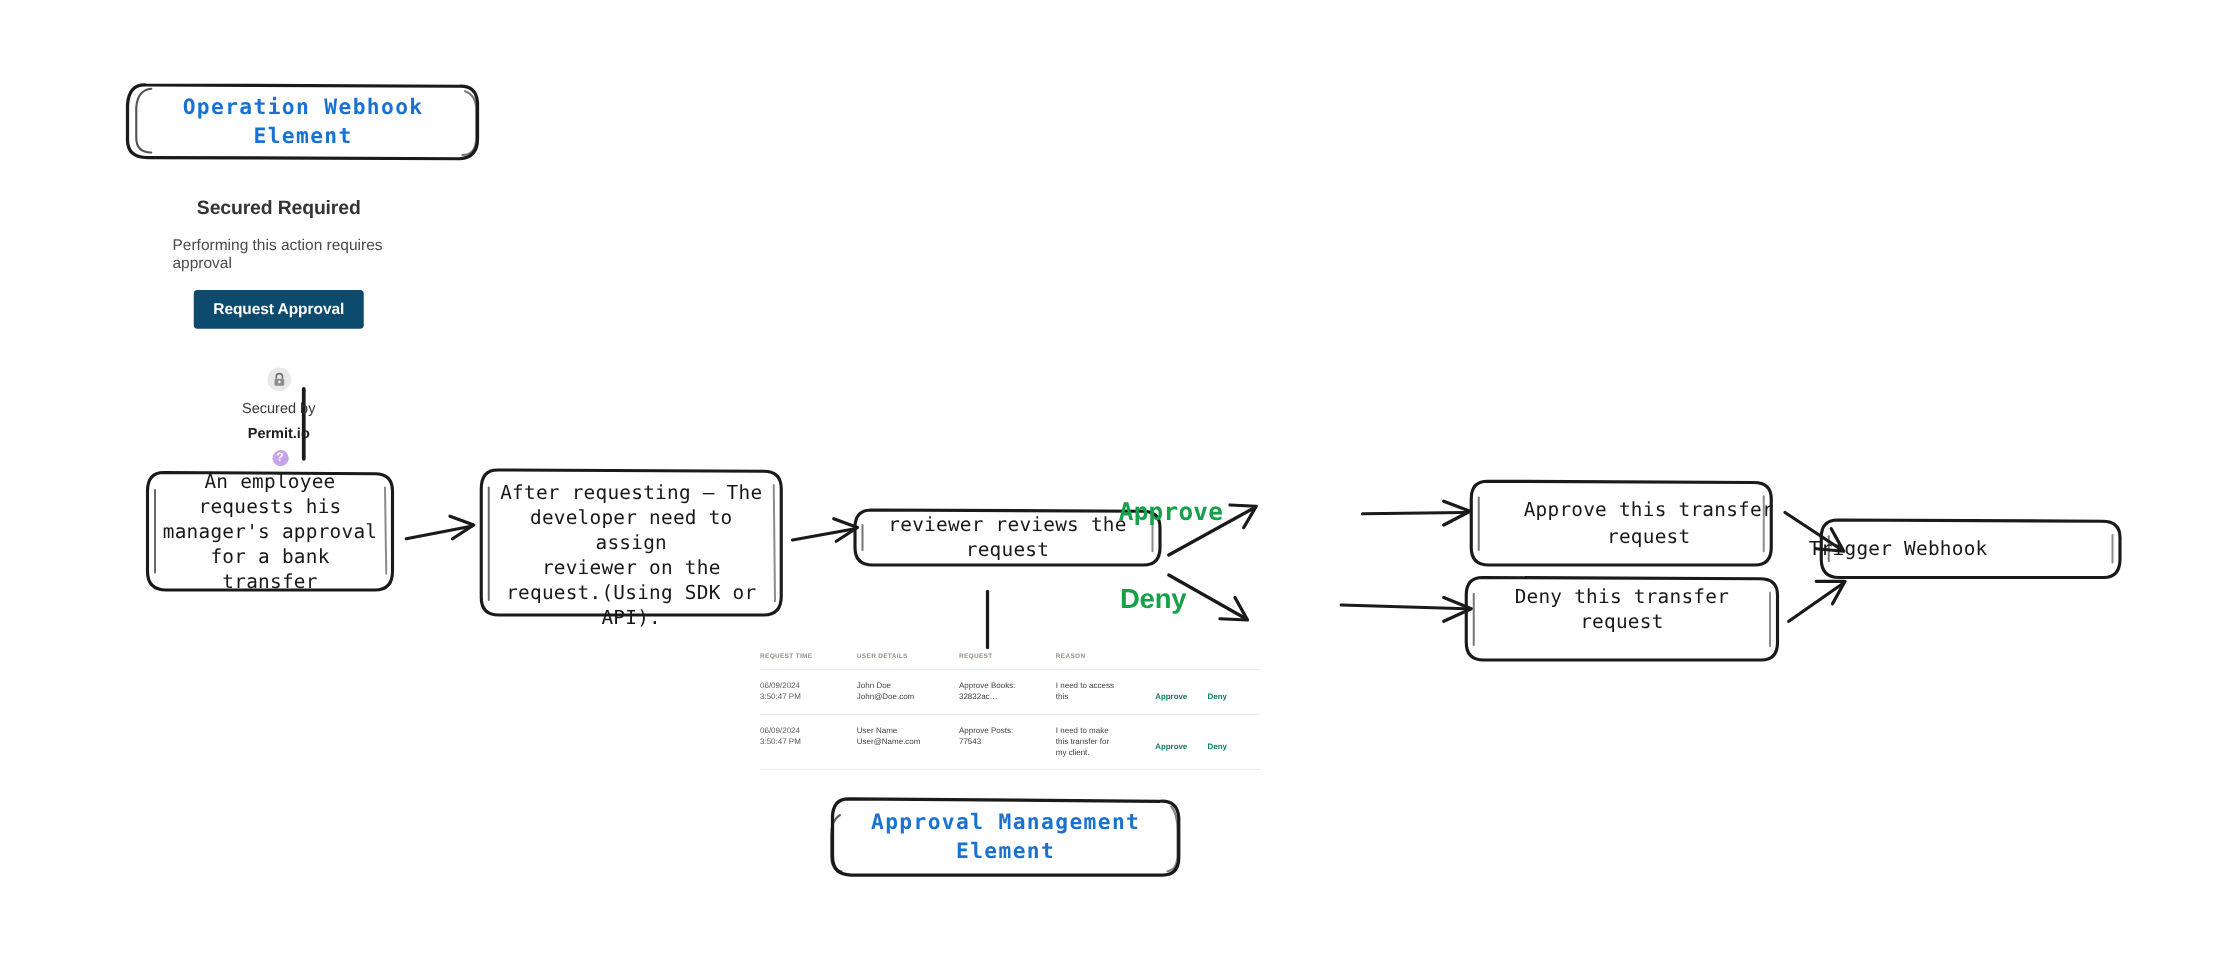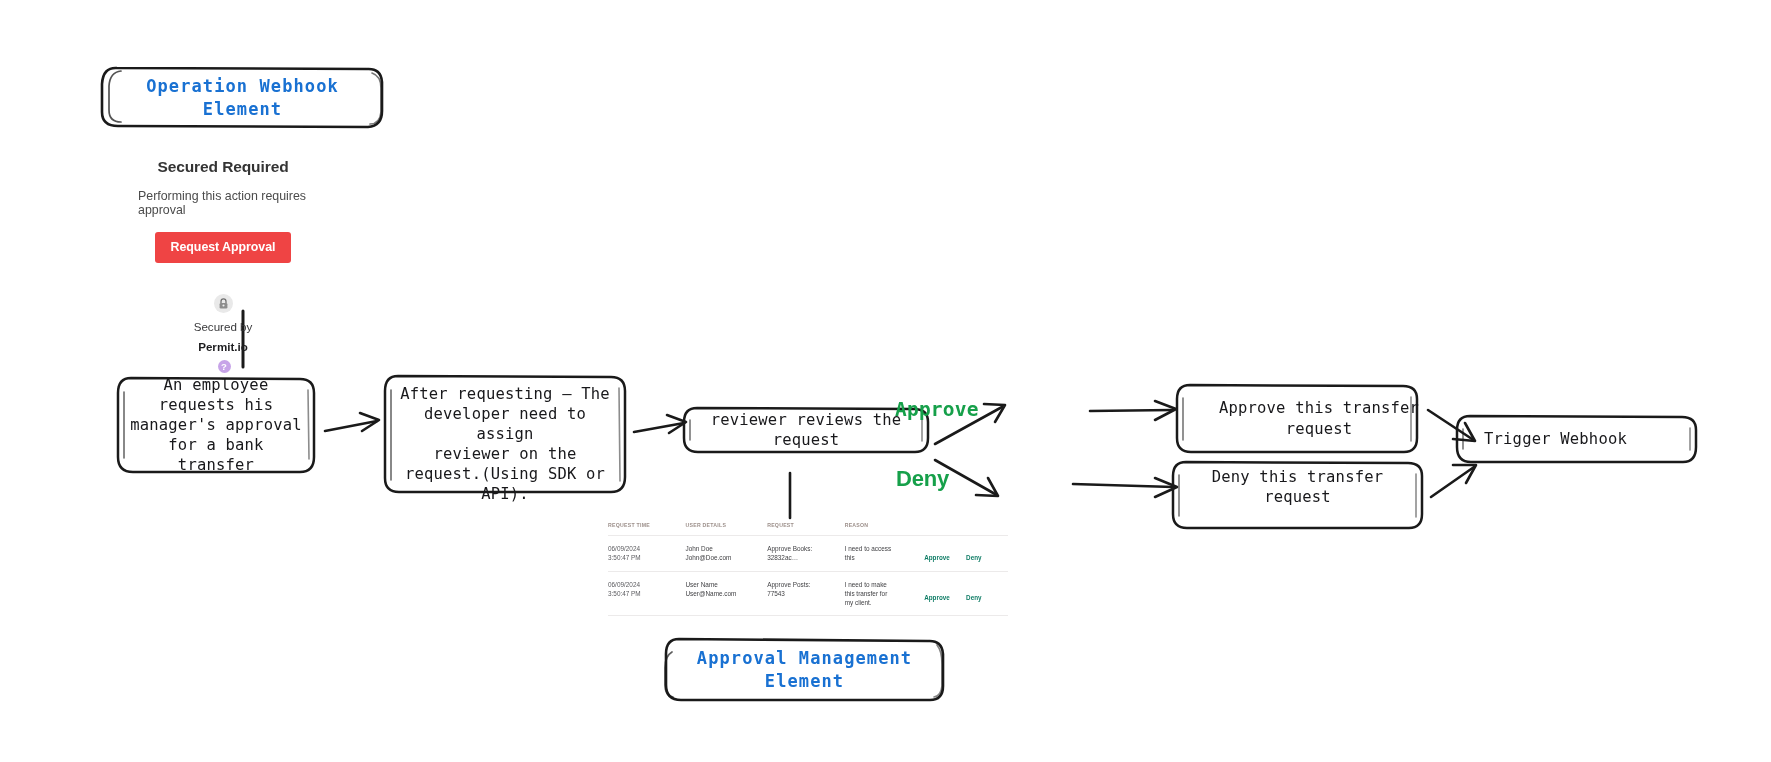--- a/index.html
+++ b/index.html
@@ -77,21 +77,21 @@
     font-size: 12.4px;
     color: #4b4b4b;
     margin-bottom: 15px;
     padding-left: 28px;
   }
   .widget-btn {
     font-family: "Liberation Sans", sans-serif;
     font-weight: 700;
     font-size: 12.4px;
     color: #ffffff;
-    background: #ef4444;
+    background: #0c4a6e;
     border: none;
     border-radius: 3px;
     padding: 8px 16px 9px 16px;
     cursor: pointer;
     letter-spacing: -0.05px;
   }
   .secured-row {
     display: flex;
     align-items: center;
     gap: 7px;
@@ -278,21 +278,21 @@
 
   <div class="node" style="left:684px; top:408px; width:244px; height:44px;">reviewer reviews the
 request</div>
 
   <div class="node" style="left:1177px; top:385px; width:284px; height:67px;">Approve this transfer
 request</div>
 
   <div class="node" style="left:1173px; top:462px; width:249px; height:50px;">Deny this transfer
 request</div>
 
-  <div class="node" style="left:1418px; top:416px; width:275px; height:46px;text-align:right;">Trigger Webhook</div>
+  <div class="node" style="left:1381px; top:416px; width:275px; height:46px;text-align:right;">Trigger Webhook</div>
 
   <div class="node node-title" style="left:666px; top:639px; width:277px; height:61px;">Approval Management Element</div>
 
   <div class="branch-label branch-approve">Approve</div>
   <div class="branch-label branch-deny">Deny</div>
 
   <div class="widget">
     <div class="widget-heading">Secured Required</div>
     <div class="widget-sub">Performing this action requires approval</div>
     <button class="widget-btn">Request Approval</button>

